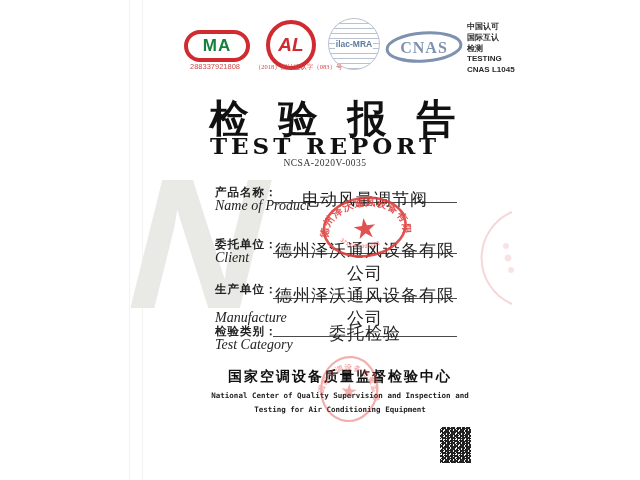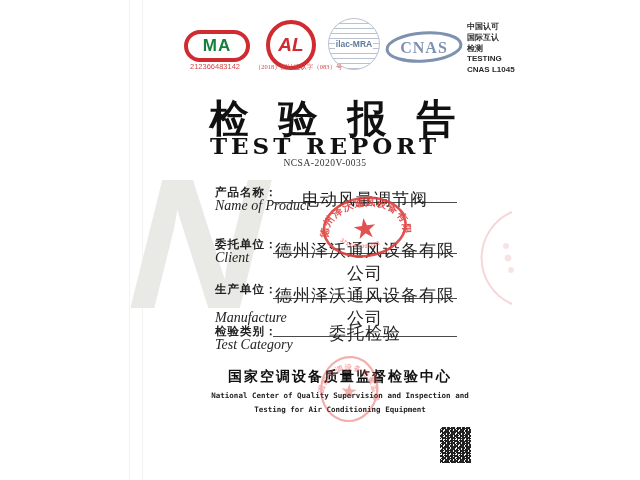--- a/index.html
+++ b/index.html
@@ -76,21 +76,21 @@
   <div class="edge-line" style="left:129px;"></div>
   <div class="edge-line" style="left:142px;"></div>
 
   <div class="watermark">
     <span class="wm-big">N</span>
   </div>
 
   <div class="cma-shape">
     <span>MA</span>
   </div>
-  <div class="cma-number">212366483142</div>
+  <div class="cma-number">288337921808</div>
 
   <div class="cal-shape">
     <span>AL</span>
   </div>
   <div class="cal-caption">（2018）国认监认字（083）号</div>
 
   <div class="ilac-shape">
     <span>ilac-MRA</span>
   </div>
 

